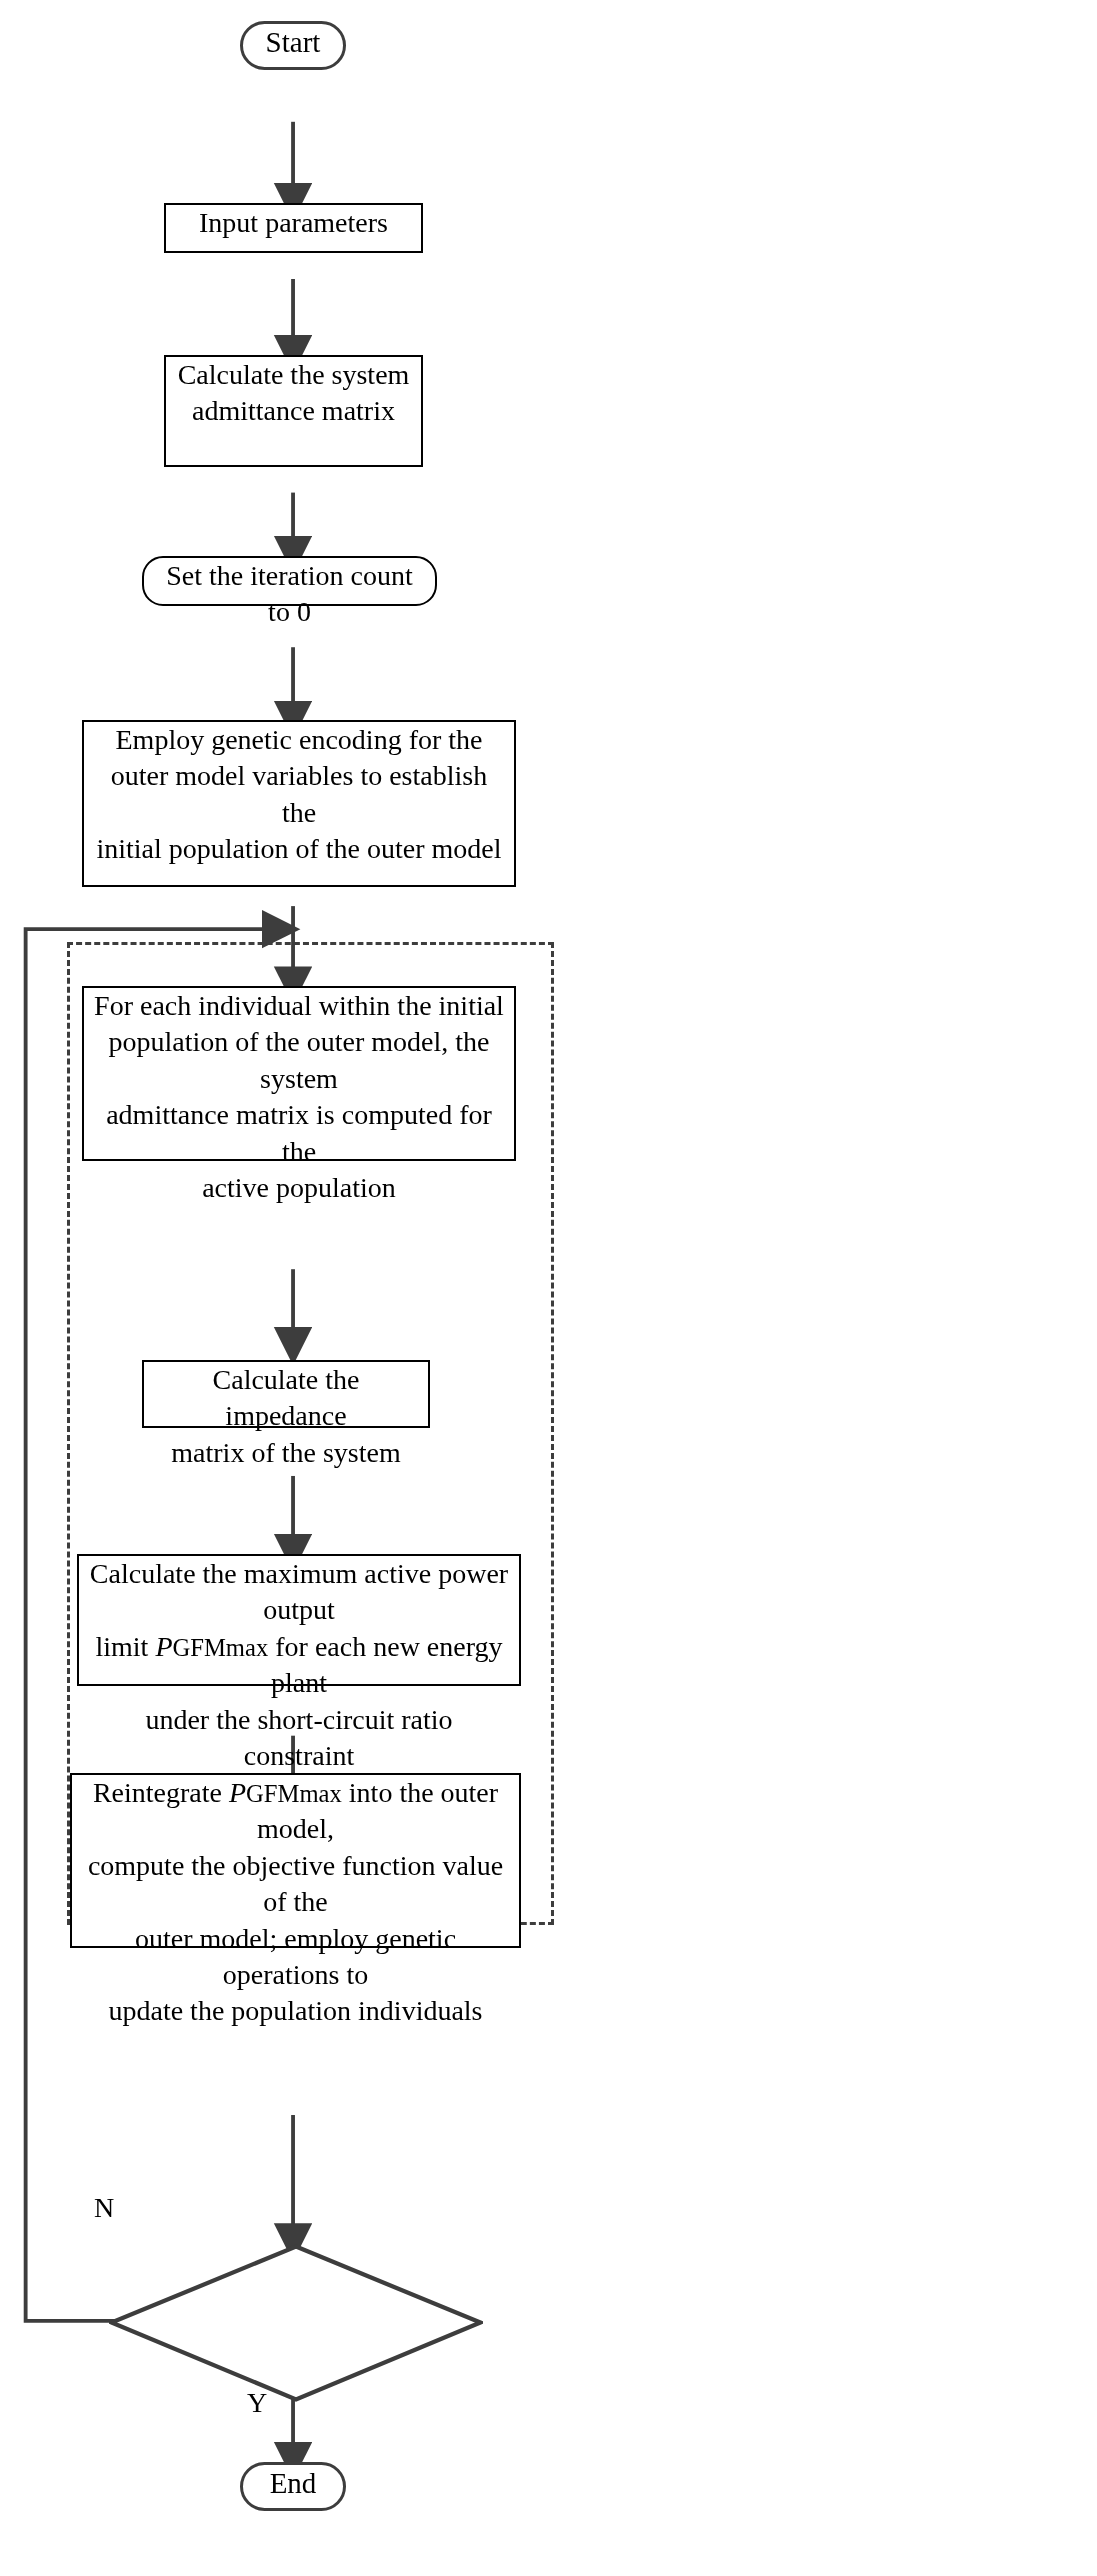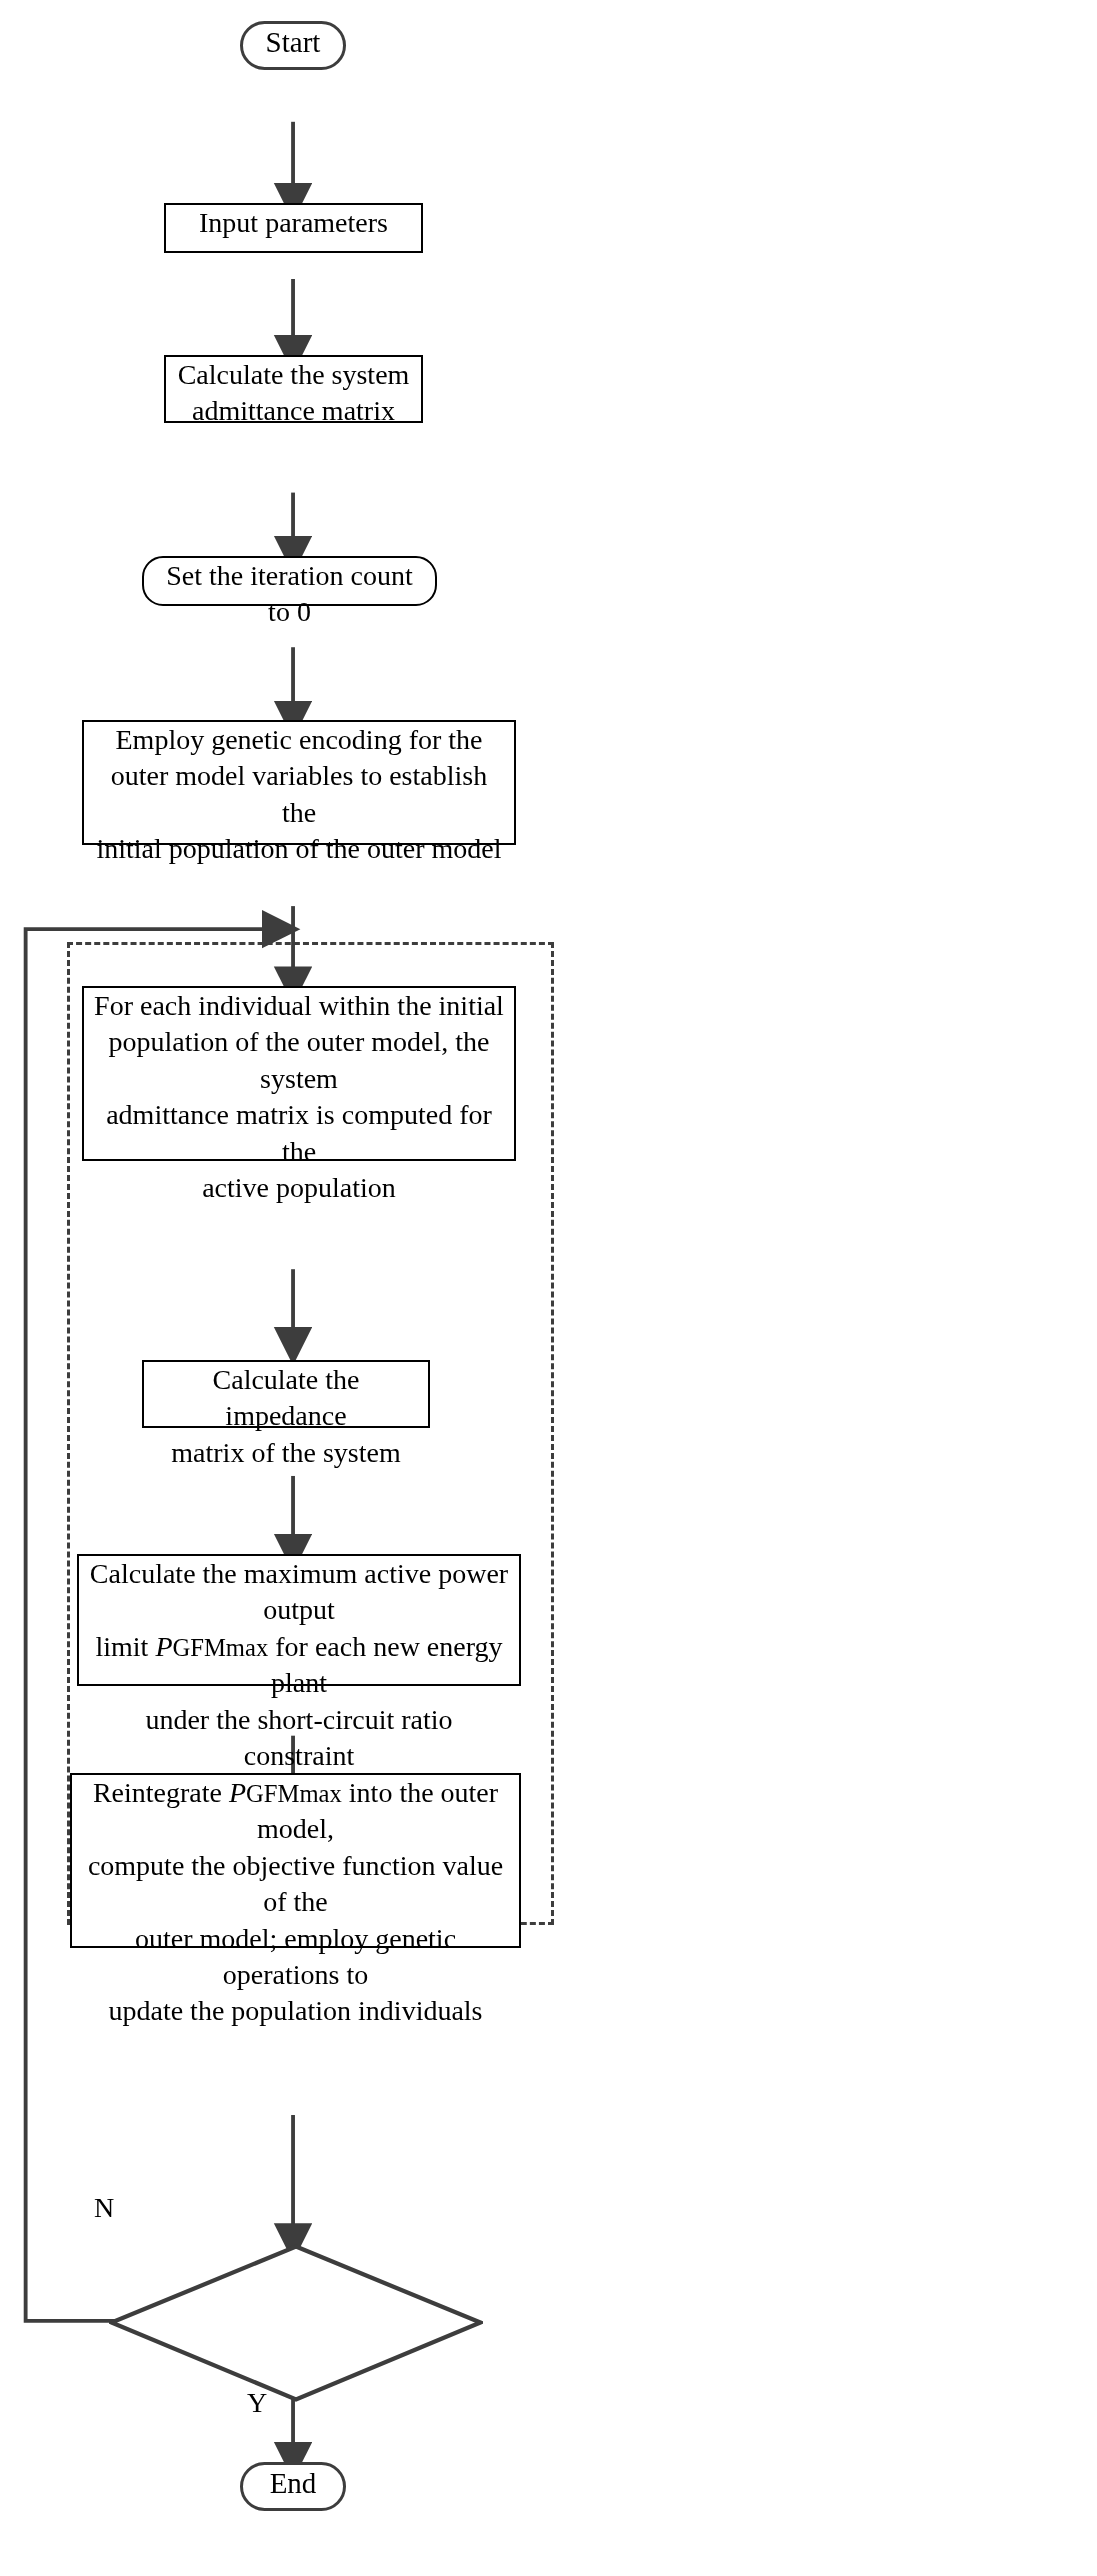--- a/index.html
+++ b/index.html
@@ -74,32 +74,32 @@
   <div id="dashed-region" style="left:67px;top:942px;width:487px;height:983px;"></div>
 
   <div class="node ovalnode fs-term" style="left:240px;top:21.4px;width:106px;height:49px;">
     <span class="txt">Start</span>
   </div>
 
   <div class="node rectnode fs-body" style="left:164px;top:203px;width:259px;height:50px;">
     <span class="txt">Input parameters</span>
   </div>
 
-  <div class="node rectnode fs-body" style="left:164px;top:355px;width:259px;height:68px;">
+  <div class="node rectnode fs-body" style="left:164px;top:355px;width:259px;height:112px;">
     <span class="txt">
       <span>Calculate the system</span><br>
       <span>admittance matrix</span>
     </span>
   </div>
 
   <div class="node rectnode fs-body" style="left:142px;top:556px;width:295px;height:50px;border-radius:21px;">
     <span class="txt">Set the iteration count to 0</span>
   </div>
 
-  <div class="node rectnode fs-body" style="left:82px;top:720px;width:434px;height:125px;">
+  <div class="node rectnode fs-body" style="left:82px;top:720px;width:434px;height:167px;">
     <span class="txt">
       <span>Employ genetic encoding for the</span><br>
       <span>outer model variables to establish the</span><br>
       <span>initial population of the outer model</span>
     </span>
   </div>
 
   <div class="node rectnode fs-body" style="left:82px;top:986px;width:434px;height:175px;">
     <span class="txt">
       <span>For each individual within the initial</span><br>

